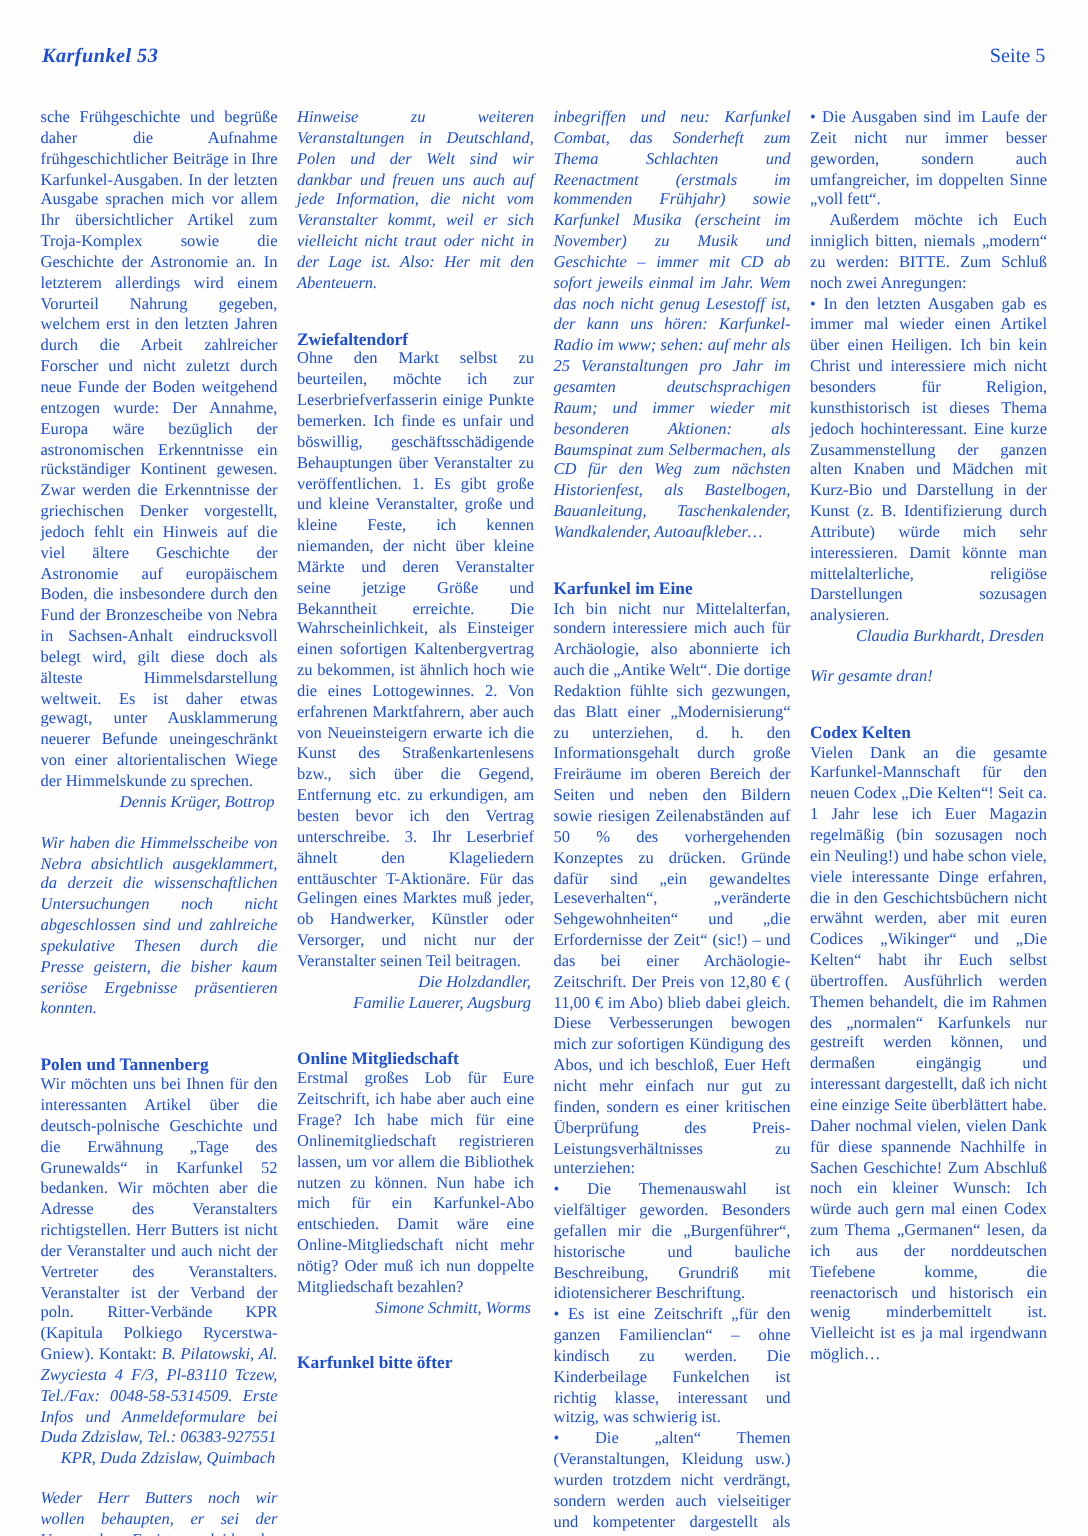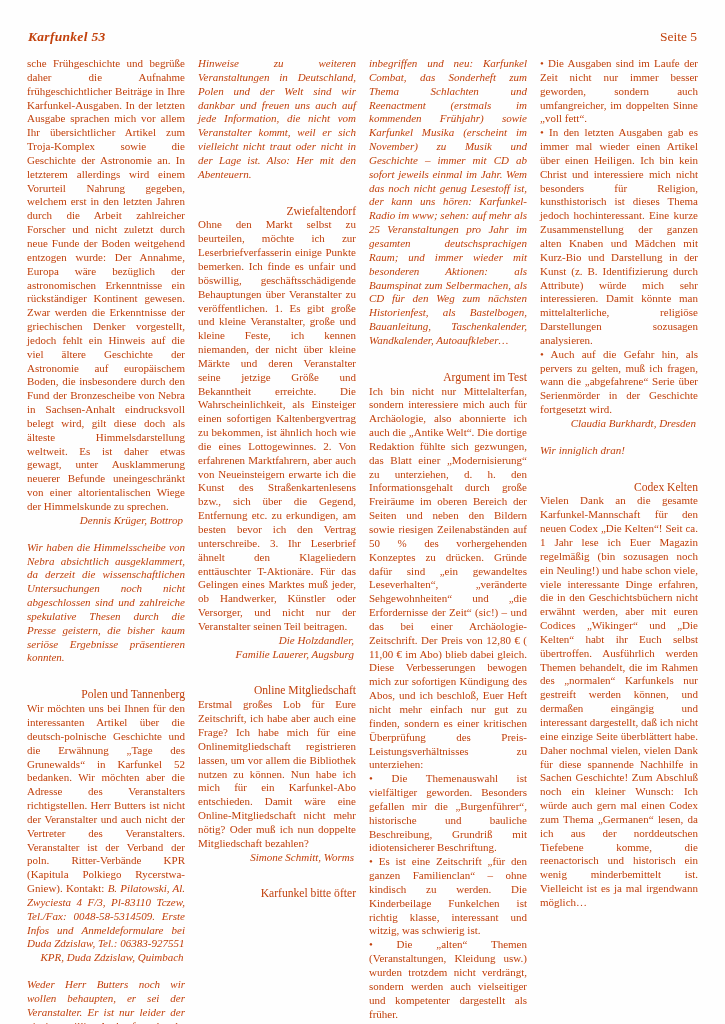--- a/index.html
+++ b/index.html
@@ -1,39 +1,39 @@
 <!DOCTYPE html>
 <html><head>
 <meta charset="utf-8">
 <style>
   html,body { margin:0; padding:0; background:#ffffff; }
   .page {
     position:relative; width:725px; height:1024px; margin:0 auto;
     background:#fefefe; overflow:hidden;
-    font-family:"Liberation Serif","DejaVu Serif",serif; color:#c2410c;
+    font-family:"Liberation Serif","DejaVu Serif",serif; color:#1d4ed8;
   }
   .header {
     position:absolute; top:29px; left:28px; right:28px;
     display:flex; justify-content:space-between; align-items:baseline;
     font-size:13.5px;
   }
   .header .journal { font-style:italic; font-weight:600; letter-spacing:0.3px; }
   .header .pageno { font-weight:400;text-align:center; }
   .columns {
     position:absolute; top:57px; left:27px;
     display:flex; gap:13px;
   }
   .col { width:158px; font-size:11px; line-height:13.85px; }
   .b { text-align:justify; overflow-wrap:break-word; }
-  .b.heading { font-weight:400; text-align:right; margin-top:23px; font-size:11.6px; }
+  .b.heading { font-weight:700; text-align:left; margin-top:23px; font-size:11.6px; }
   .b.sig { font-style:italic; text-align:right; padding-right:2px; }
   .b.sigleft { font-style:italic; text-align:center; text-indent:12px; }
   .b.reply { font-style:italic; margin-top:13px; }
   .b.indent { text-indent:13px; }
-  .col > .b:first-child { margin-top:0; }
+  .col > .b:first-child { margin-top:15px; }
   .b .it { font-style:italic; }
 </style>
 </head>
 <body>
 
 <div class="page">
   <div class="header">
     <span class="journal">Karfunkel 53</span>
     <span class="pageno">Seite 5</span>
   </div>
@@ -53,29 +53,29 @@
         <div class="b">Ohne den Markt selbst zu beurteilen, möchte ich zur Leserbriefverfasserin einige Punkte bemerken. Ich finde es unfair und böswillig, geschäftsschädigende Behauptungen über Veranstalter zu veröffentlichen. 1. Es gibt große und kleine Veranstalter, große und kleine Feste, ich kennen niemanden, der nicht über kleine Märkte und deren Veranstalter seine jetzige Größe und Bekanntheit erreichte. Die Wahrscheinlichkeit, als Einsteiger einen sofortigen Kaltenbergvertrag zu bekommen, ist ähnlich hoch wie die eines Lottogewinnes. 2. Von erfahrenen Marktfahrern, aber auch von Neueinsteigern erwarte ich die Kunst des Straßenkartenlesens bzw., sich über die Gegend, Entfernung etc. zu erkundigen, am besten bevor ich den Vertrag unterschreibe. 3. Ihr Leserbrief ähnelt den Klageliedern enttäuschter T-Aktionäre. Für das Gelingen eines Marktes muß jeder, ob Handwerker, Künstler oder Versorger, und nicht nur der Veranstalter seinen Teil beitragen.</div>
         <div class="b sig" style="white-space: pre-line;">Die Holzdandler,
 Familie Lauerer, Augsburg</div>
         <div class="b heading">Online Mitgliedschaft</div>
         <div class="b">Erstmal großes Lob für Eure Zeitschrift, ich habe aber auch eine Frage? Ich habe mich für eine Onlinemitgliedschaft registrieren lassen, um vor allem die Bibliothek nutzen zu können. Nun habe ich mich für ein Karfunkel-Abo entschieden. Damit wäre eine Online-Mitgliedschaft nicht mehr nötig? Oder muß ich nun doppelte Mitgliedschaft bezahlen?</div>
         <div class="b sig">Simone Schmitt, Worms</div>
         <div class="b heading">Karfunkel bitte öfter</div>
       </div>
       <div class="col">
         <div class="b reply">inbegriffen und neu: Karfunkel Combat, das Sonderheft zum Thema Schlachten und Reenactment (erstmals im kommenden Frühjahr) sowie Karfunkel Musika (erscheint im November) zu Musik und Geschichte – immer mit CD ab sofort jeweils einmal im Jahr. Wem das noch nicht genug Lesestoff ist, der kann uns hören: Karfunkel-Radio im www; sehen: auf mehr als 25 Veranstaltungen pro Jahr im gesamten deutschsprachigen Raum; und immer wieder mit besonderen Aktionen: als Baumspinat zum Selbermachen, als CD für den Weg zum nächsten Historienfest, als Bastelbogen, Bauanleitung, Taschenkalender, Wandkalender, Autoaufkleber…</div>
-        <div class="b heading">Argument im Test</div>
+        <div class="b heading">Karfunkel im Eine</div>
         <div class="b">Ich bin nicht nur Mittelalterfan, sondern interessiere mich auch für Archäologie, also abonnierte ich auch die „Antike Welt“. Die dortige Redaktion fühlte sich gezwungen, das Blatt einer „Modernisierung“ zu unterziehen, d. h. den Informationsgehalt durch große Freiräume im oberen Bereich der Seiten und neben den Bildern sowie riesigen Zeilenabständen auf 50 % des vorhergehenden Konzeptes zu drücken. Gründe dafür sind „ein gewandeltes Leseverhalten“, „veränderte Sehgewohnheiten“ und „die Erfordernisse der Zeit“ (sic!) – und das bei einer Archäologie-Zeitschrift. Der Preis von 12,80 € ( 11,00 € im Abo) blieb dabei gleich. Diese Verbesserungen bewogen mich zur sofortigen Kündigung des Abos, und ich beschloß, Euer Heft nicht mehr einfach nur gut zu finden, sondern es einer kritischen Überprüfung des Preis-Leistungsverhältnisses zu unterziehen:</div>
         <div class="b">• Die Themenauswahl ist vielfältiger geworden. Besonders gefallen mir die „Burgenführer“, historische und bauliche Beschreibung, Grundriß mit idiotensicherer Beschriftung.</div>
         <div class="b">• Es ist eine Zeitschrift „für den ganzen Familienclan“ – ohne kindisch zu werden. Die Kinderbeilage Funkelchen ist richtig klasse, interessant und witzig, was schwierig ist.</div>
         <div class="b">• Die „alten“ Themen (Veranstaltungen, Kleidung usw.) wurden trotzdem nicht verdrängt, sondern werden auch vielseitiger und kompetenter dargestellt als früher.</div>
       </div>
       <div class="col">
         <div class="b">• Die Ausgaben sind im Laufe der Zeit nicht nur immer besser geworden, sondern auch umfangreicher, im doppelten Sinne „voll fett“.</div>
+        <div class="b indent">Außerdem möchte ich Euch inniglich bitten, niemals „modern“ zu werden: BITTE. Zum Schluß noch zwei Anregungen:</div>
         <div class="b">• In den letzten Ausgaben gab es immer mal wieder einen Artikel über einen Heiligen. Ich bin kein Christ und interessiere mich nicht besonders für Religion, kunsthistorisch ist dieses Thema jedoch hochinteressant. Eine kurze Zusammenstellung der ganzen alten Knaben und Mädchen mit Kurz-Bio und Darstellung in der Kunst (z. B. Identifizierung durch Attribute) würde mich sehr interessieren. Damit könnte man mittelalterliche, religiöse Darstellungen sozusagen analysieren.</div>
-        <div class="b">• Auch auf die Gefahr hin, als pervers zu gelten, muß ich fragen, wann die „abgefahrene“ Serie über Serienmörder in der Geschichte fortgesetzt wird.</div>
         <div class="b sig">Claudia Burkhardt, Dresden</div>
-        <div class="b reply">Wir inniglich dran!</div>
+        <div class="b reply">Wir gesamte dran!</div>
         <div class="b heading">Codex Kelten</div>
         <div class="b">Vielen Dank an die gesamte Karfunkel-Mannschaft für den neuen Codex „Die Kelten“! Seit ca. 1 Jahr lese ich Euer Magazin regelmäßig (bin sozusagen noch ein Neuling!) und habe schon viele, viele interessante Dinge erfahren, die in den Geschichtsbüchern nicht erwähnt werden, aber mit euren Codices „Wikinger“ und „Die Kelten“ habt ihr Euch selbst übertroffen. Ausführlich werden Themen behandelt, die im Rahmen des „normalen“ Karfunkels nur gestreift werden können, und dermaßen eingängig und interessant dargestellt, daß ich nicht eine einzige Seite überblättert habe. Daher nochmal vielen, vielen Dank für diese spannende Nachhilfe in Sachen Geschichte! Zum Abschluß noch ein kleiner Wunsch: Ich würde auch gern mal einen Codex zum Thema „Germanen“ lesen, da ich aus der norddeutschen Tiefebene komme, die reenactorisch und historisch ein wenig minderbemittelt ist. Vielleicht ist es ja mal irgendwann möglich…</div>
       </div>
     </div>
 </div>
 
 </body></html>

